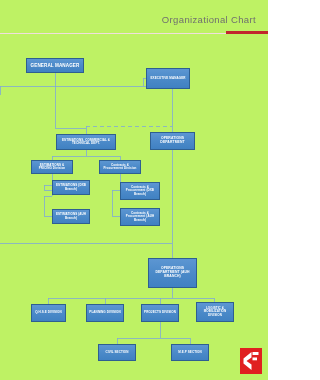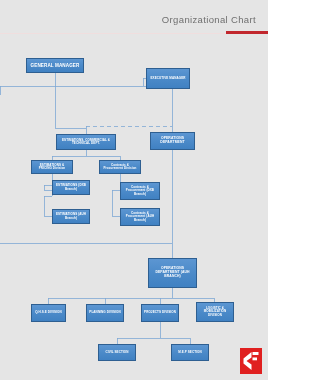--- a/index.html
+++ b/index.html
@@ -8,21 +8,21 @@
     padding: 0;
     background: #ffffff;
   }
   body {
     font-family: "Liberation Sans", sans-serif;
   }
   #page {
     position: relative;
     width: 268px;
     height: 380px;
-    background: #e5e5e5;
+    background: #bef264;
     overflow: hidden;
   }
 
   
   #chart-title {
     position: absolute;
     right: 12px;
     top: 14px;
     font-size: 9.5px;
     color: #6f6f6f;

